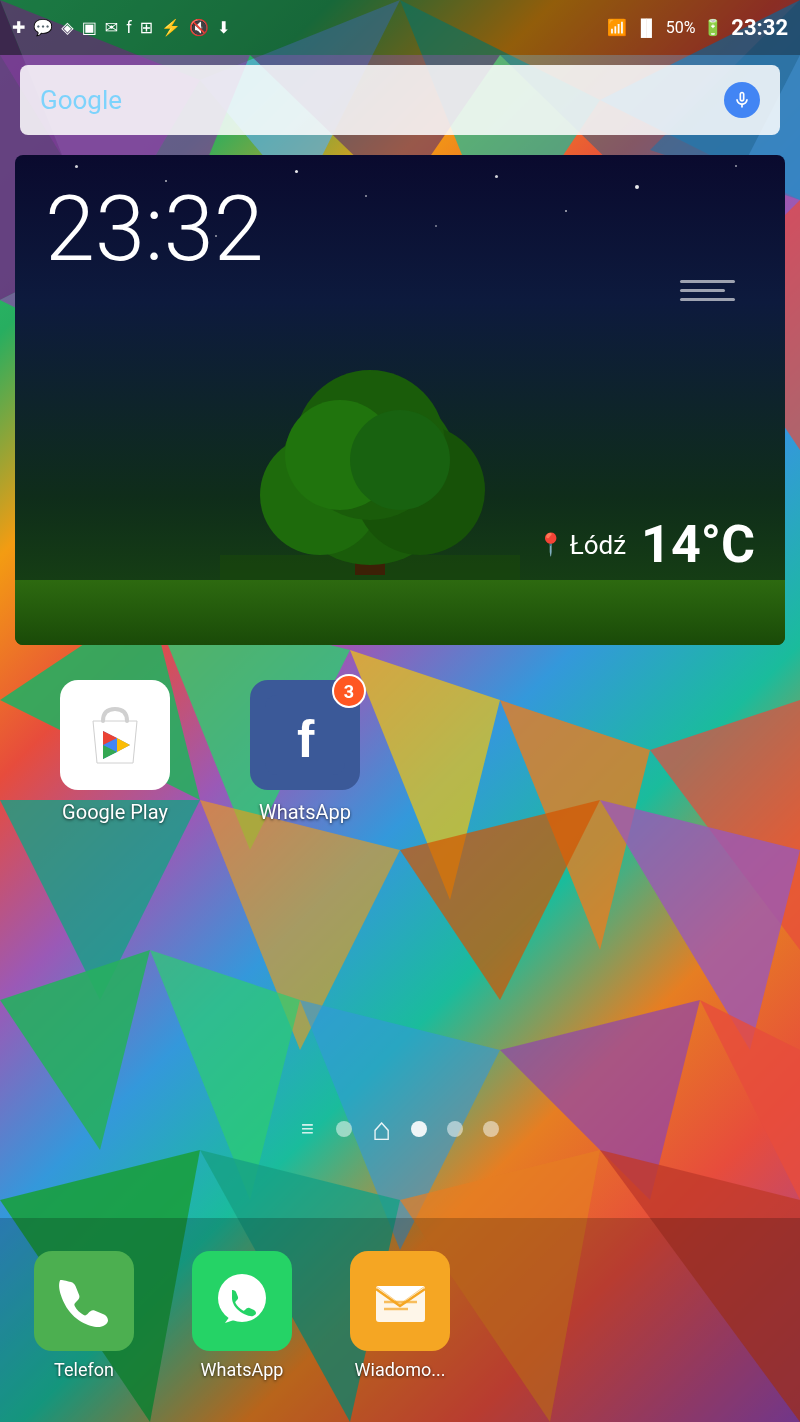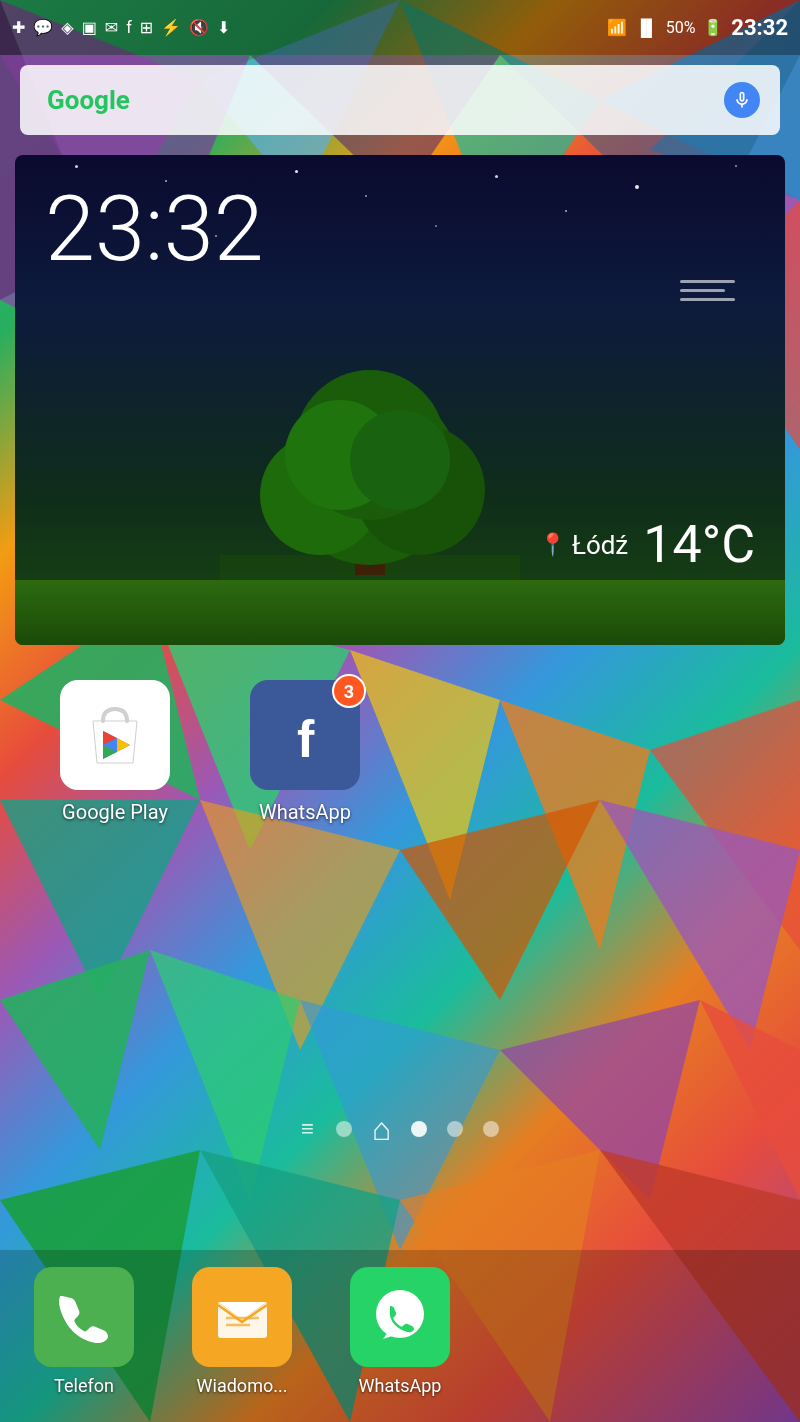--- a/index.html
+++ b/index.html
@@ -72,23 +72,22 @@
       background: rgba(255,255,255,0.85);
       border-radius: 8px;
       display: flex;
       align-items: center;
       padding: 0 20px;
       z-index: 10;
     }
     #search-text {
       flex: 1;
       font-size: 26px;
-      color: #22c55e;
-      font-weight: 700;
-      margin-left: 7px;
+      color: #7dd3fc;
+      font-weight: 400;
     }
     #mic-icon {
       width: 36px;
       height: 36px;
       background: #4285f4;
       border-radius: 50%;
       display: flex;
       align-items: center;
       justify-content: center;
       color: white;
@@ -274,21 +273,21 @@
       font-size: 26px;
       opacity: 0.9;
       cursor: pointer;
     }
 
     
     #dock {
       position: absolute;
       bottom: 0;
       left: 0; right: 0;
-      height: 172px;
+      height: 204px;
       background: rgba(0,0,0,0.2);
       display: grid;
       grid-template-columns: repeat(5, 1fr);
       align-items: center;
       justify-items: center;
       padding: 15px 5px 25px;
       z-index: 20;
     }
     .dock-icon-wrapper {
       display: flex;
@@ -433,21 +432,21 @@
     <circle cx="200" cy="125" r="65" fill="#175208"></circle>
     <circle cx="150" cy="80" r="75" fill="#1a5c0a"></circle>
     <circle cx="120" cy="90" r="55" fill="#20740d"></circle>
     <circle cx="180" cy="95" r="50" fill="#186210"></circle>
   </svg>
 
   <div id="weather-info">
     <div id="weather-city">
       <span style="font-size:22px;">📍</span>
       <span>Łódź</span>
-      <span style="font-size:52px;font-weight:400;margin-left:10px;">14°C</span>
+      <span style="font-size:52px;font-weight:700;margin-left:10px;">14°C</span>
     </div>
   </div>
 
   <div id="weather-updated">
     <span>23/04 21:17</span>
     <span>↺</span>
   </div>
 
   <div id="grass"></div>
 </div>
@@ -504,43 +503,43 @@
   <div class="dock-icon-wrapper">
     <div class="dock-icon" style="background:#4caf50;border-radius:18px;">
       <svg width="60" height="60" viewBox="0 0 60 60">
         <path d="M15 10 C15 10 20 10 22 15 L26 25 C27 28 25 30 23 32 C21 34 20 35 21 37 C23 41 27 45 31 47 C33 48 34 47 36 45 C38 43 40 41 43 42 L53 46 C58 48 58 53 58 53 C58 53 58 58 50 60 C42 62 20 55 10 35 C0 15 5 8 5 8 C5 8 10 8 15 10 Z" fill="white" transform="scale(0.9) translate(2,2)"></path>
       </svg>
     </div>
     <span class="dock-label">Telefon</span>
   </div>
 
   <div class="dock-icon-wrapper">
+    <div class="dock-icon" style="background:#25d366;border-radius:18px;">
+      <svg width="65" height="65" viewBox="0 0 65 65">
+
+        <circle cx="32" cy="30" r="24" fill="white"></circle>
+        <path d="M20 48 L15 55 L30 50 Z" fill="white"></path>
+
+        <path d="M22 22 C22 22 25 22 26 24 L28 29 C28.5 30.5 27.5 31.5 26.5 32.5 C25.5 33.5 25 34 25.5 35 C27 38 30 41 33 42.5 C34 43 34.5 42.5 35.5 41.5 C36.5 40.5 38 39.5 39.5 40 L44 42 C46 43 46 45 46 45 C46 45 46 47 43 48 C40 49 32 46 27 41 C22 36 22 30 22 30 C22 30 22 24 22 22 Z" fill="#25d366"></path>
+      </svg>
+    </div>
+    <span class="dock-label">WhatsApp</span>
+  </div>
+
+  <div class="dock-icon-wrapper">
     <div class="dock-icon" style="background:#f5a623;border-radius:18px;">
       <svg width="65" height="65" viewBox="0 0 65 65">
 
         <rect x="8" y="18" width="49" height="36" rx="3" fill="white" opacity="0.9"></rect>
 
         <path d="M8 21 L32 38 L57 21" fill="none" stroke="#f5a623" stroke-width="2.5"></path>
         <path d="M8 18 L32 36 L57 18" fill="white" stroke="#f5a623" stroke-width="0.5"></path>
 
         <line x1="16" y1="34" x2="49" y2="34" stroke="#f5a623" stroke-width="2.5" opacity="0.7"></line>
         <line x1="16" y1="41" x2="40" y2="41" stroke="#f5a623" stroke-width="2.5" opacity="0.7"></line>
       </svg>
     </div>
     <span class="dock-label">Wiadomo...</span>
   </div>
 
-  <div class="dock-icon-wrapper">
-    <div class="dock-icon" style="background:#25d366;border-radius:18px;">
-      <svg width="65" height="65" viewBox="0 0 65 65">
-
-        <circle cx="32" cy="30" r="24" fill="white"></circle>
-        <path d="M20 48 L15 55 L30 50 Z" fill="white"></path>
-
-        <path d="M22 22 C22 22 25 22 26 24 L28 29 C28.5 30.5 27.5 31.5 26.5 32.5 C25.5 33.5 25 34 25.5 35 C27 38 30 41 33 42.5 C34 43 34.5 42.5 35.5 41.5 C36.5 40.5 38 39.5 39.5 40 L44 42 C46 43 46 45 46 45 C46 45 46 47 43 48 C40 49 32 46 27 41 C22 36 22 30 22 30 C22 30 22 24 22 22 Z" fill="#25d366"></path>
-      </svg>
-    </div>
-    <span class="dock-label">WhatsApp</span>
-  </div>
-
 
 
 </div>
 
 </body></html>

